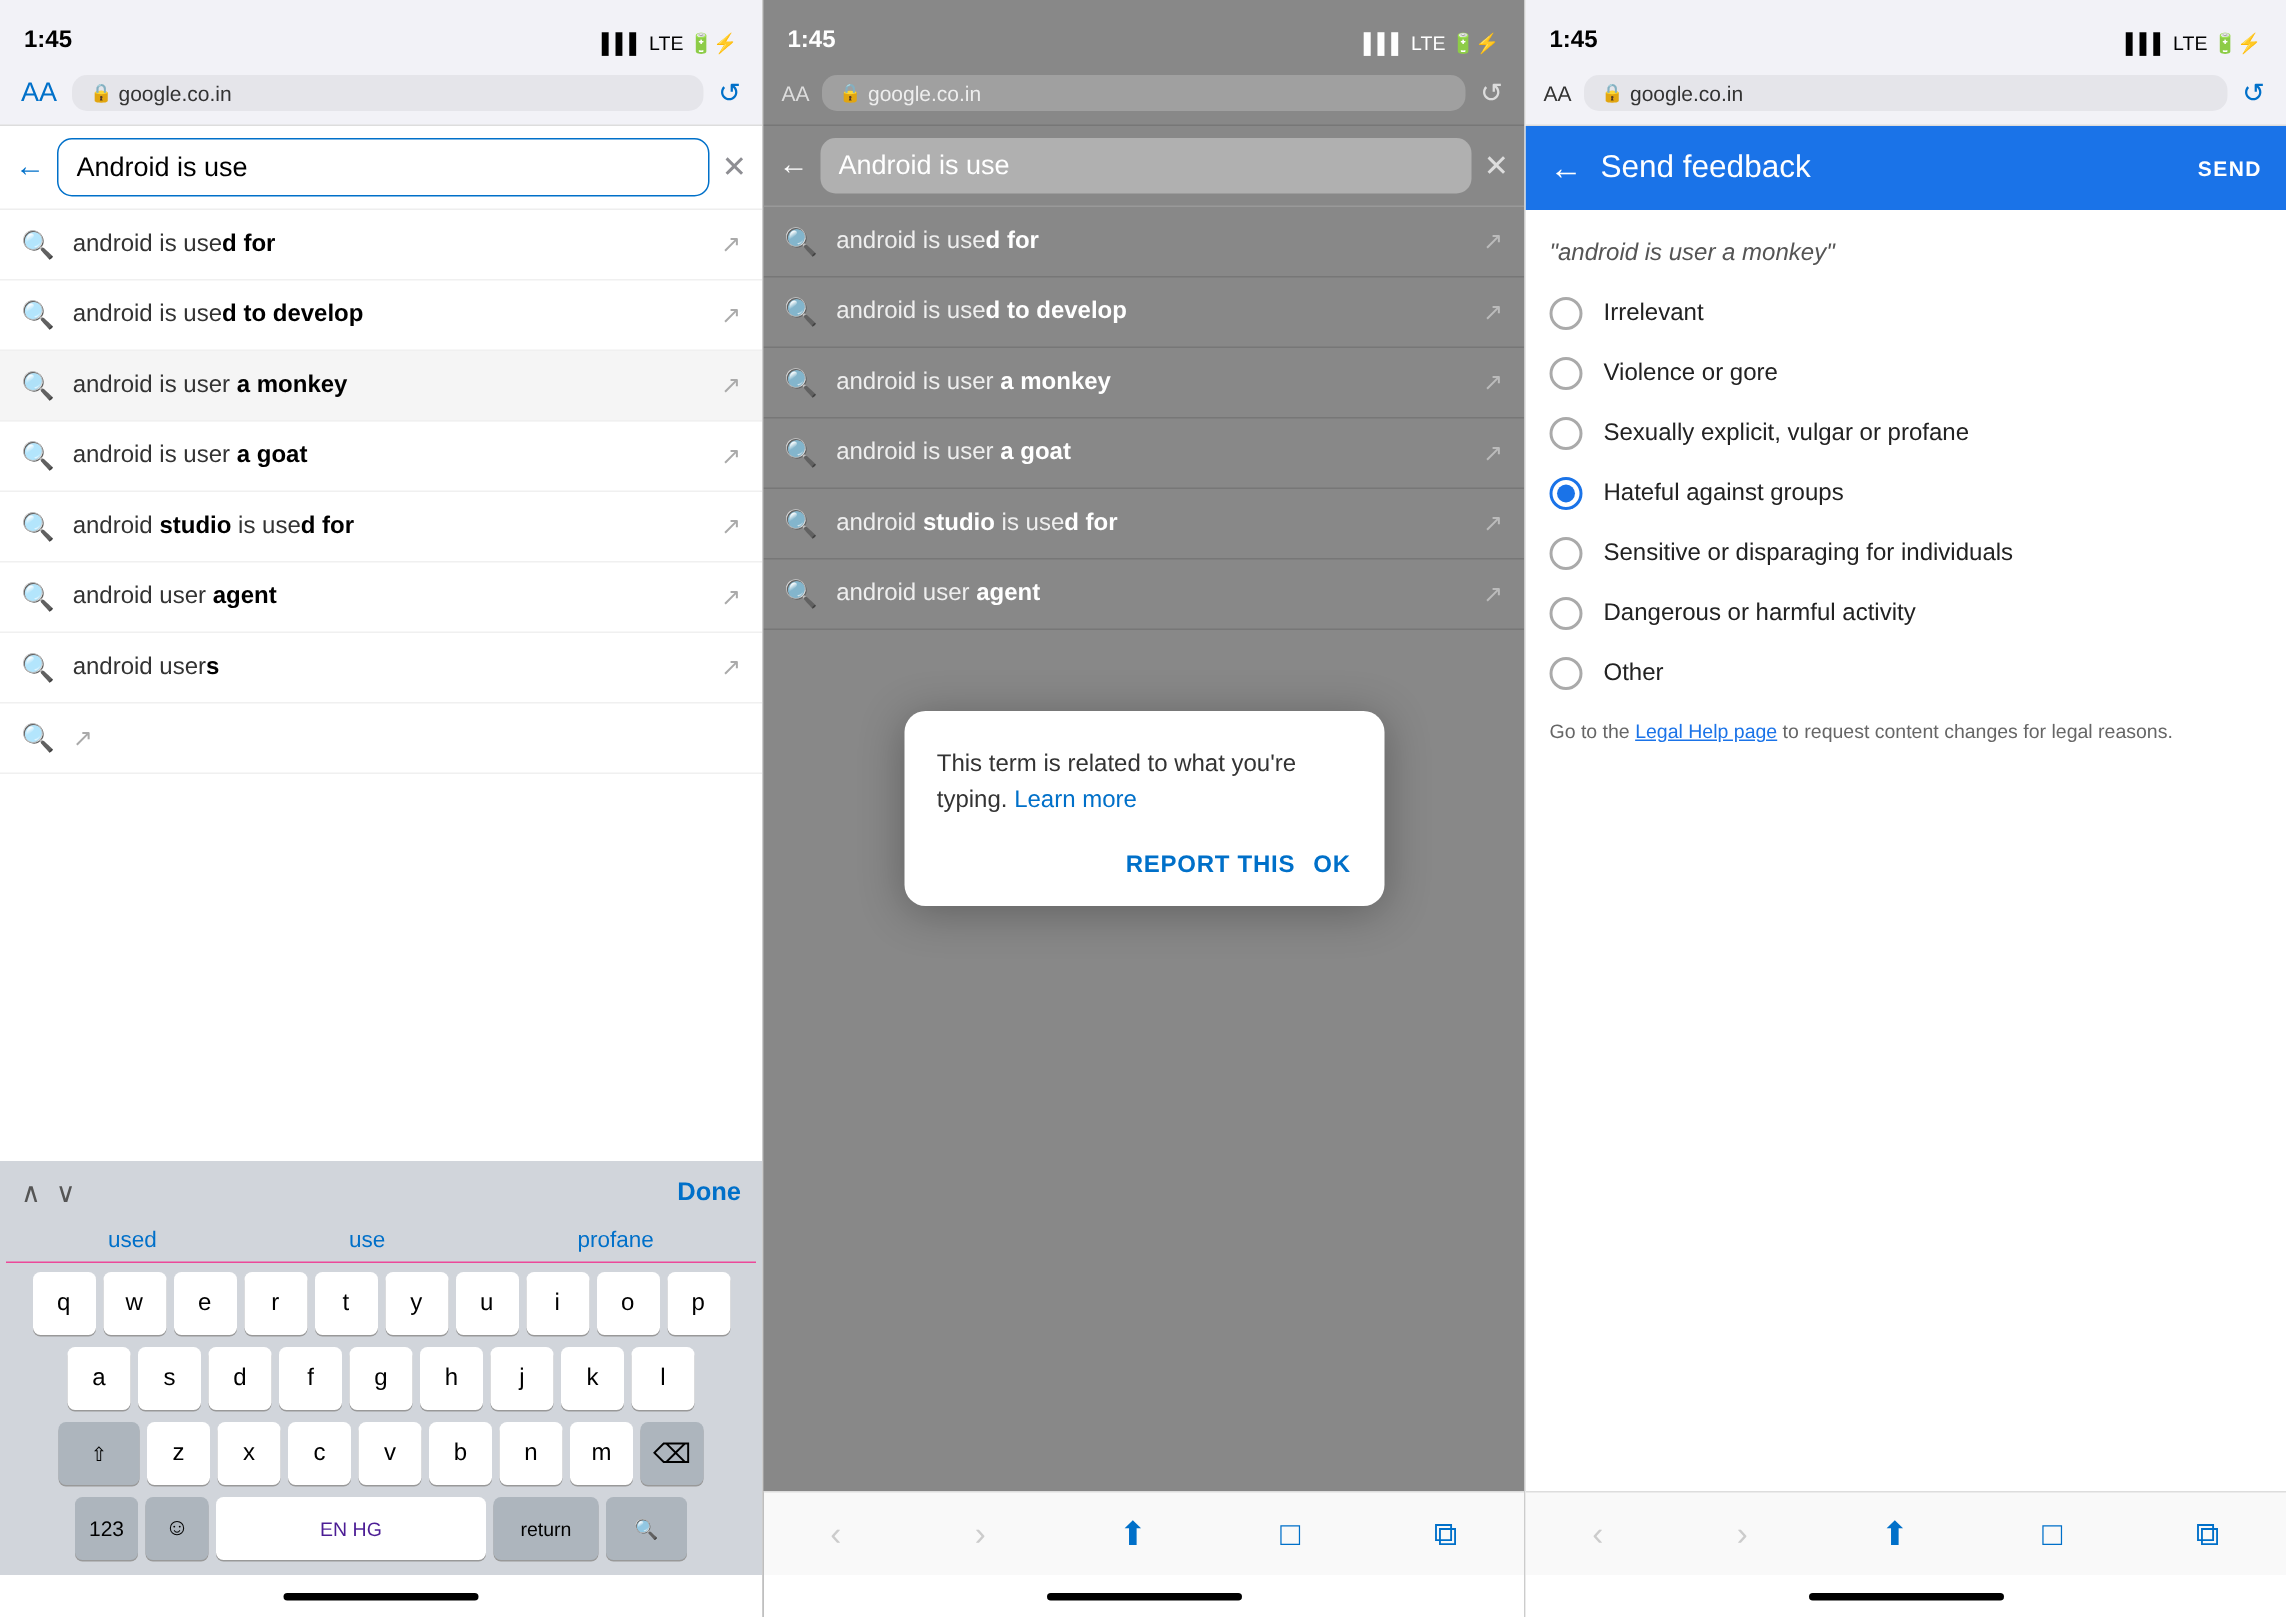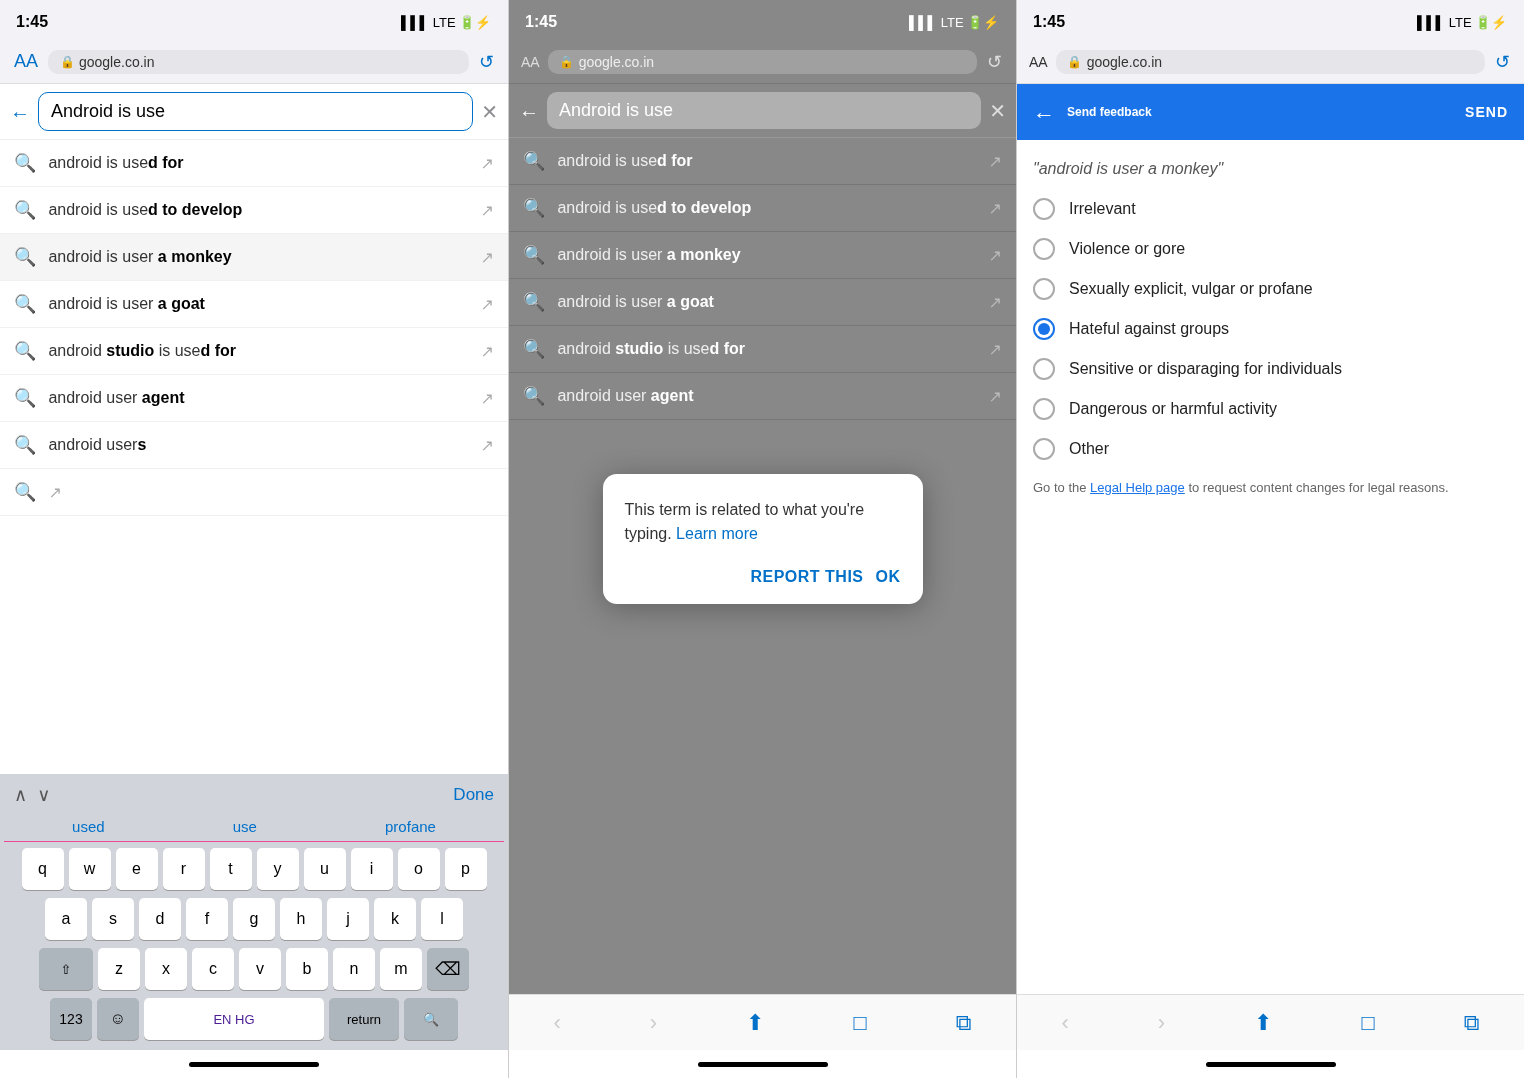--- a/index.html
+++ b/index.html
@@ -24,21 +24,21 @@
       flex-direction: column;
     }
     .phone-panel + .phone-panel {
       border-left: 1px solid #ccc;
     }
 
     
     .status-bar {
       display: flex;
       justify-content: space-between;
-      align-items: center;
+      align-items: flex-end;
       padding: 8px 16px 4px 16px;
       background: #f2f2f7;
       height: 40px;
     }
     .status-bar-time {
       font-size: 16px;
       font-weight: 600;
       color: #000;
     }
     .status-bar-icons {
@@ -175,21 +175,21 @@
     .keyboard-toolbar-btn {
       font-size: 18px;
       color: #555;
       background: none;
       border: none;
       cursor: pointer;
     }
     .keyboard-toolbar-done {
       font-size: 17px;
       color: #0070c9;
-      font-weight: 400;
+      font-weight: 700;
       background: none;
       border: none;
       cursor: pointer;
     }
     .keyboard-suggestions {
       display: flex;
       justify-content: space-around;
       padding: 6px 4px;
       border-bottom: 1px solid #ec4899;
       margin-bottom: 6px;
@@ -407,22 +407,22 @@
       height: 56px;
     }
     .feedback-back {
       font-size: 22px;
       color: #fff;
       background: none;
       border: none;
       cursor: pointer;
     }
     .feedback-title {
-      font-size: 12px;
-      font-weight: 700;
+      font-size: 21px;
+      font-weight: 400;
       color: #fff;
       flex: 1;
       margin-left: 12px;
     }
     .feedback-send {
       font-size: 14px;
       font-weight: 700;
       color: #fff;
       background: none;
       border: none;

